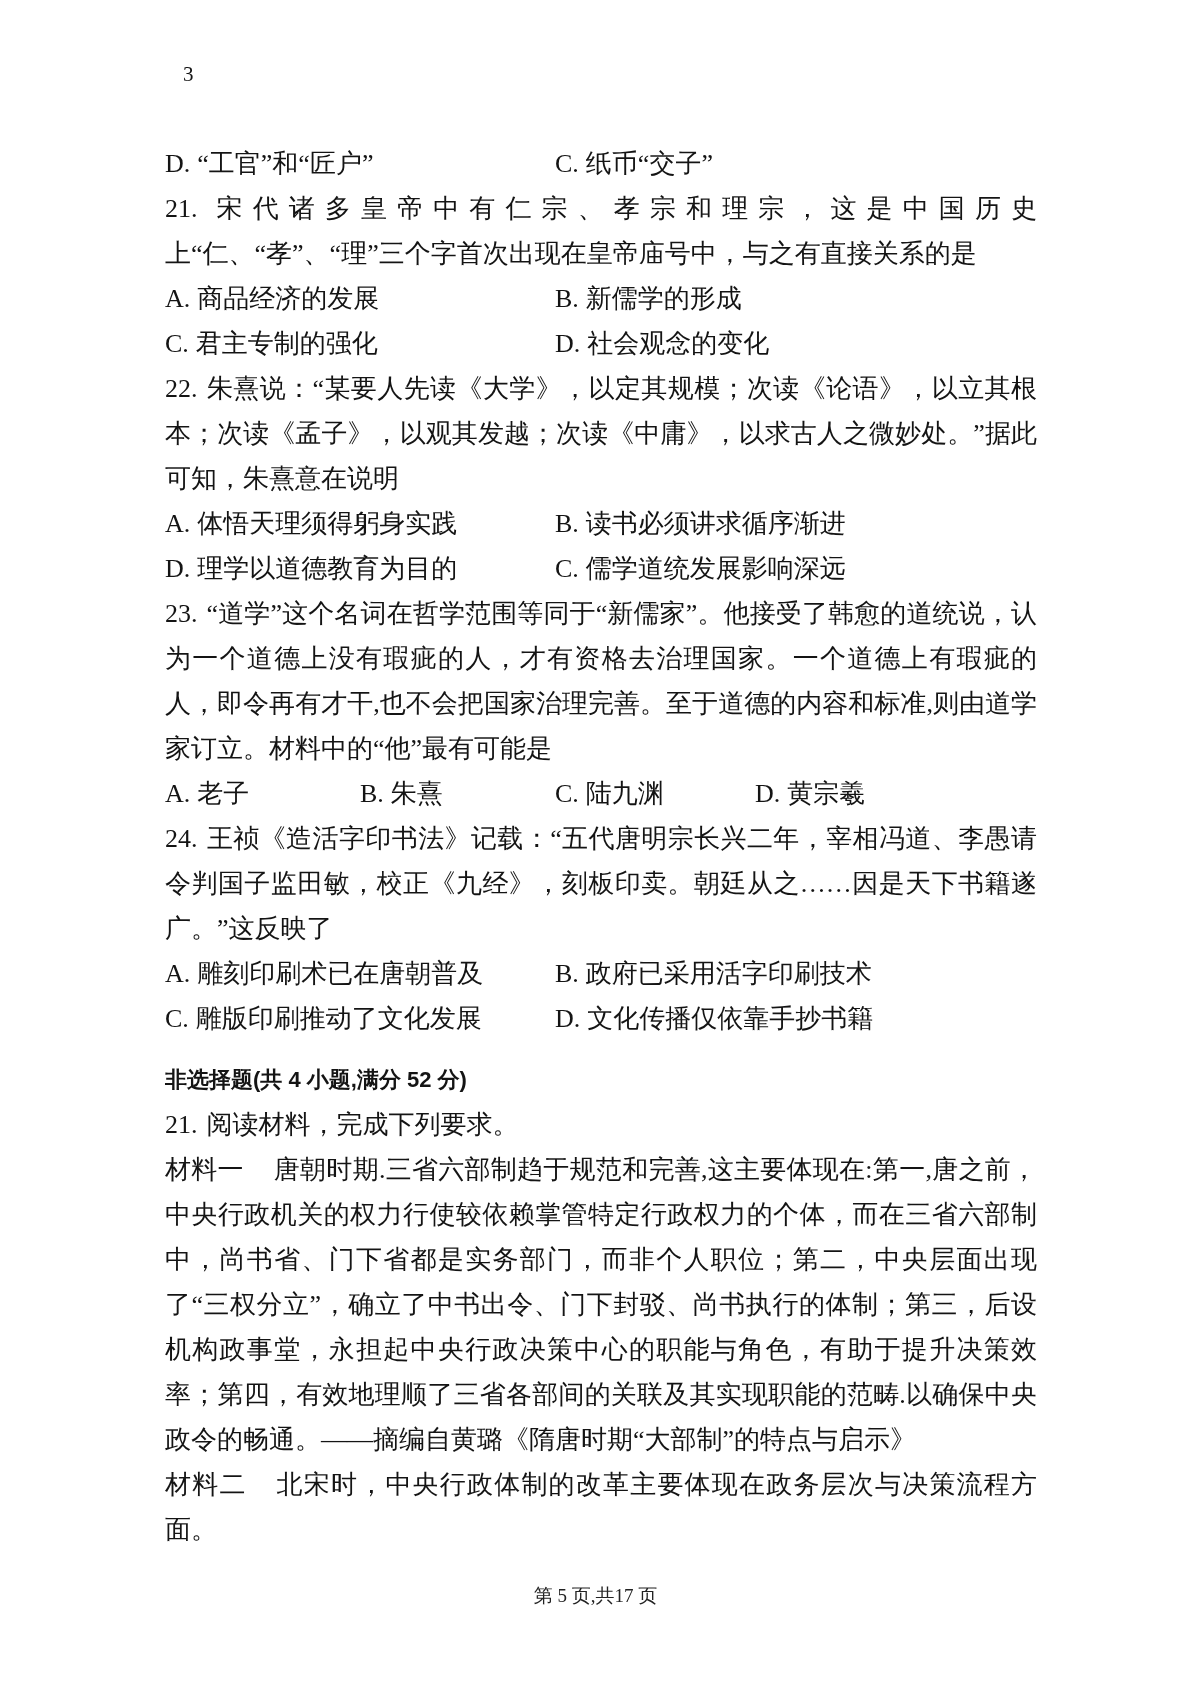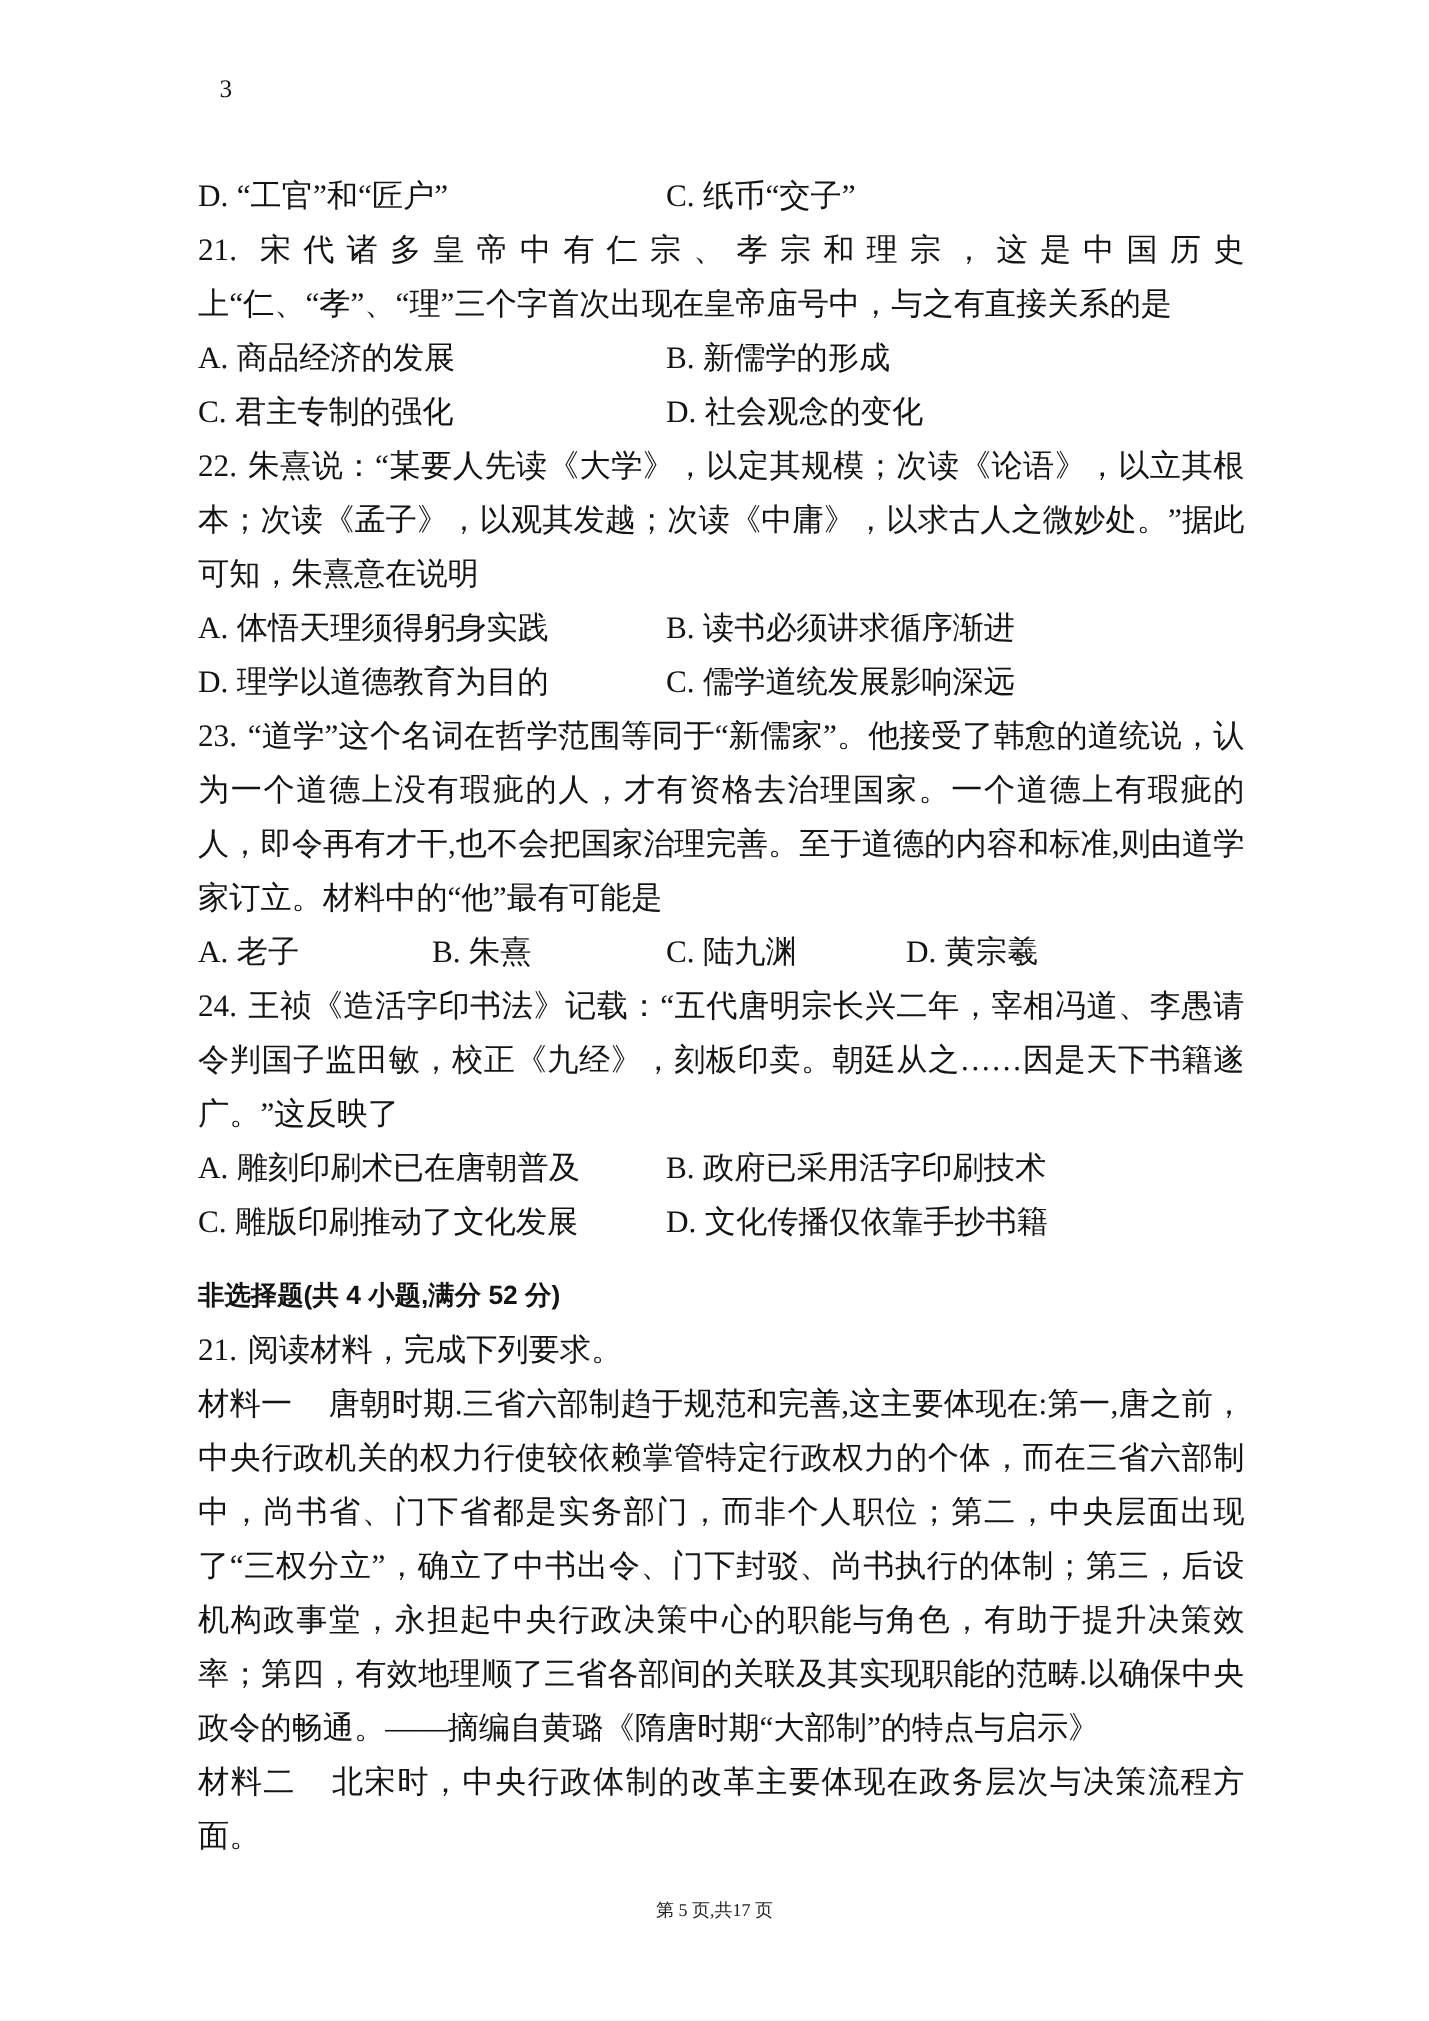--- a/index.html
+++ b/index.html
@@ -34,21 +34,21 @@
   .sec-header{
     margin-top:16px !important;
     font-family:"Liberation Sans","DejaVu Sans",sans-serif;
     font-weight:bold;
     font-size:22px;
     text-align:left;
   }
   .mat-label{margin-right:30px;}
   .footer{
     position:absolute;left:0;top:1583px;width:100%;
-    text-align:center;font-size:15px;color:#222;
+    text-align:center;font-size:19px;color:#222;
   }
 </style>
 </head>
 <body>
 
 <div class="page">
 
   <div class="corner-num">3</div>
 
   <main class="content">

